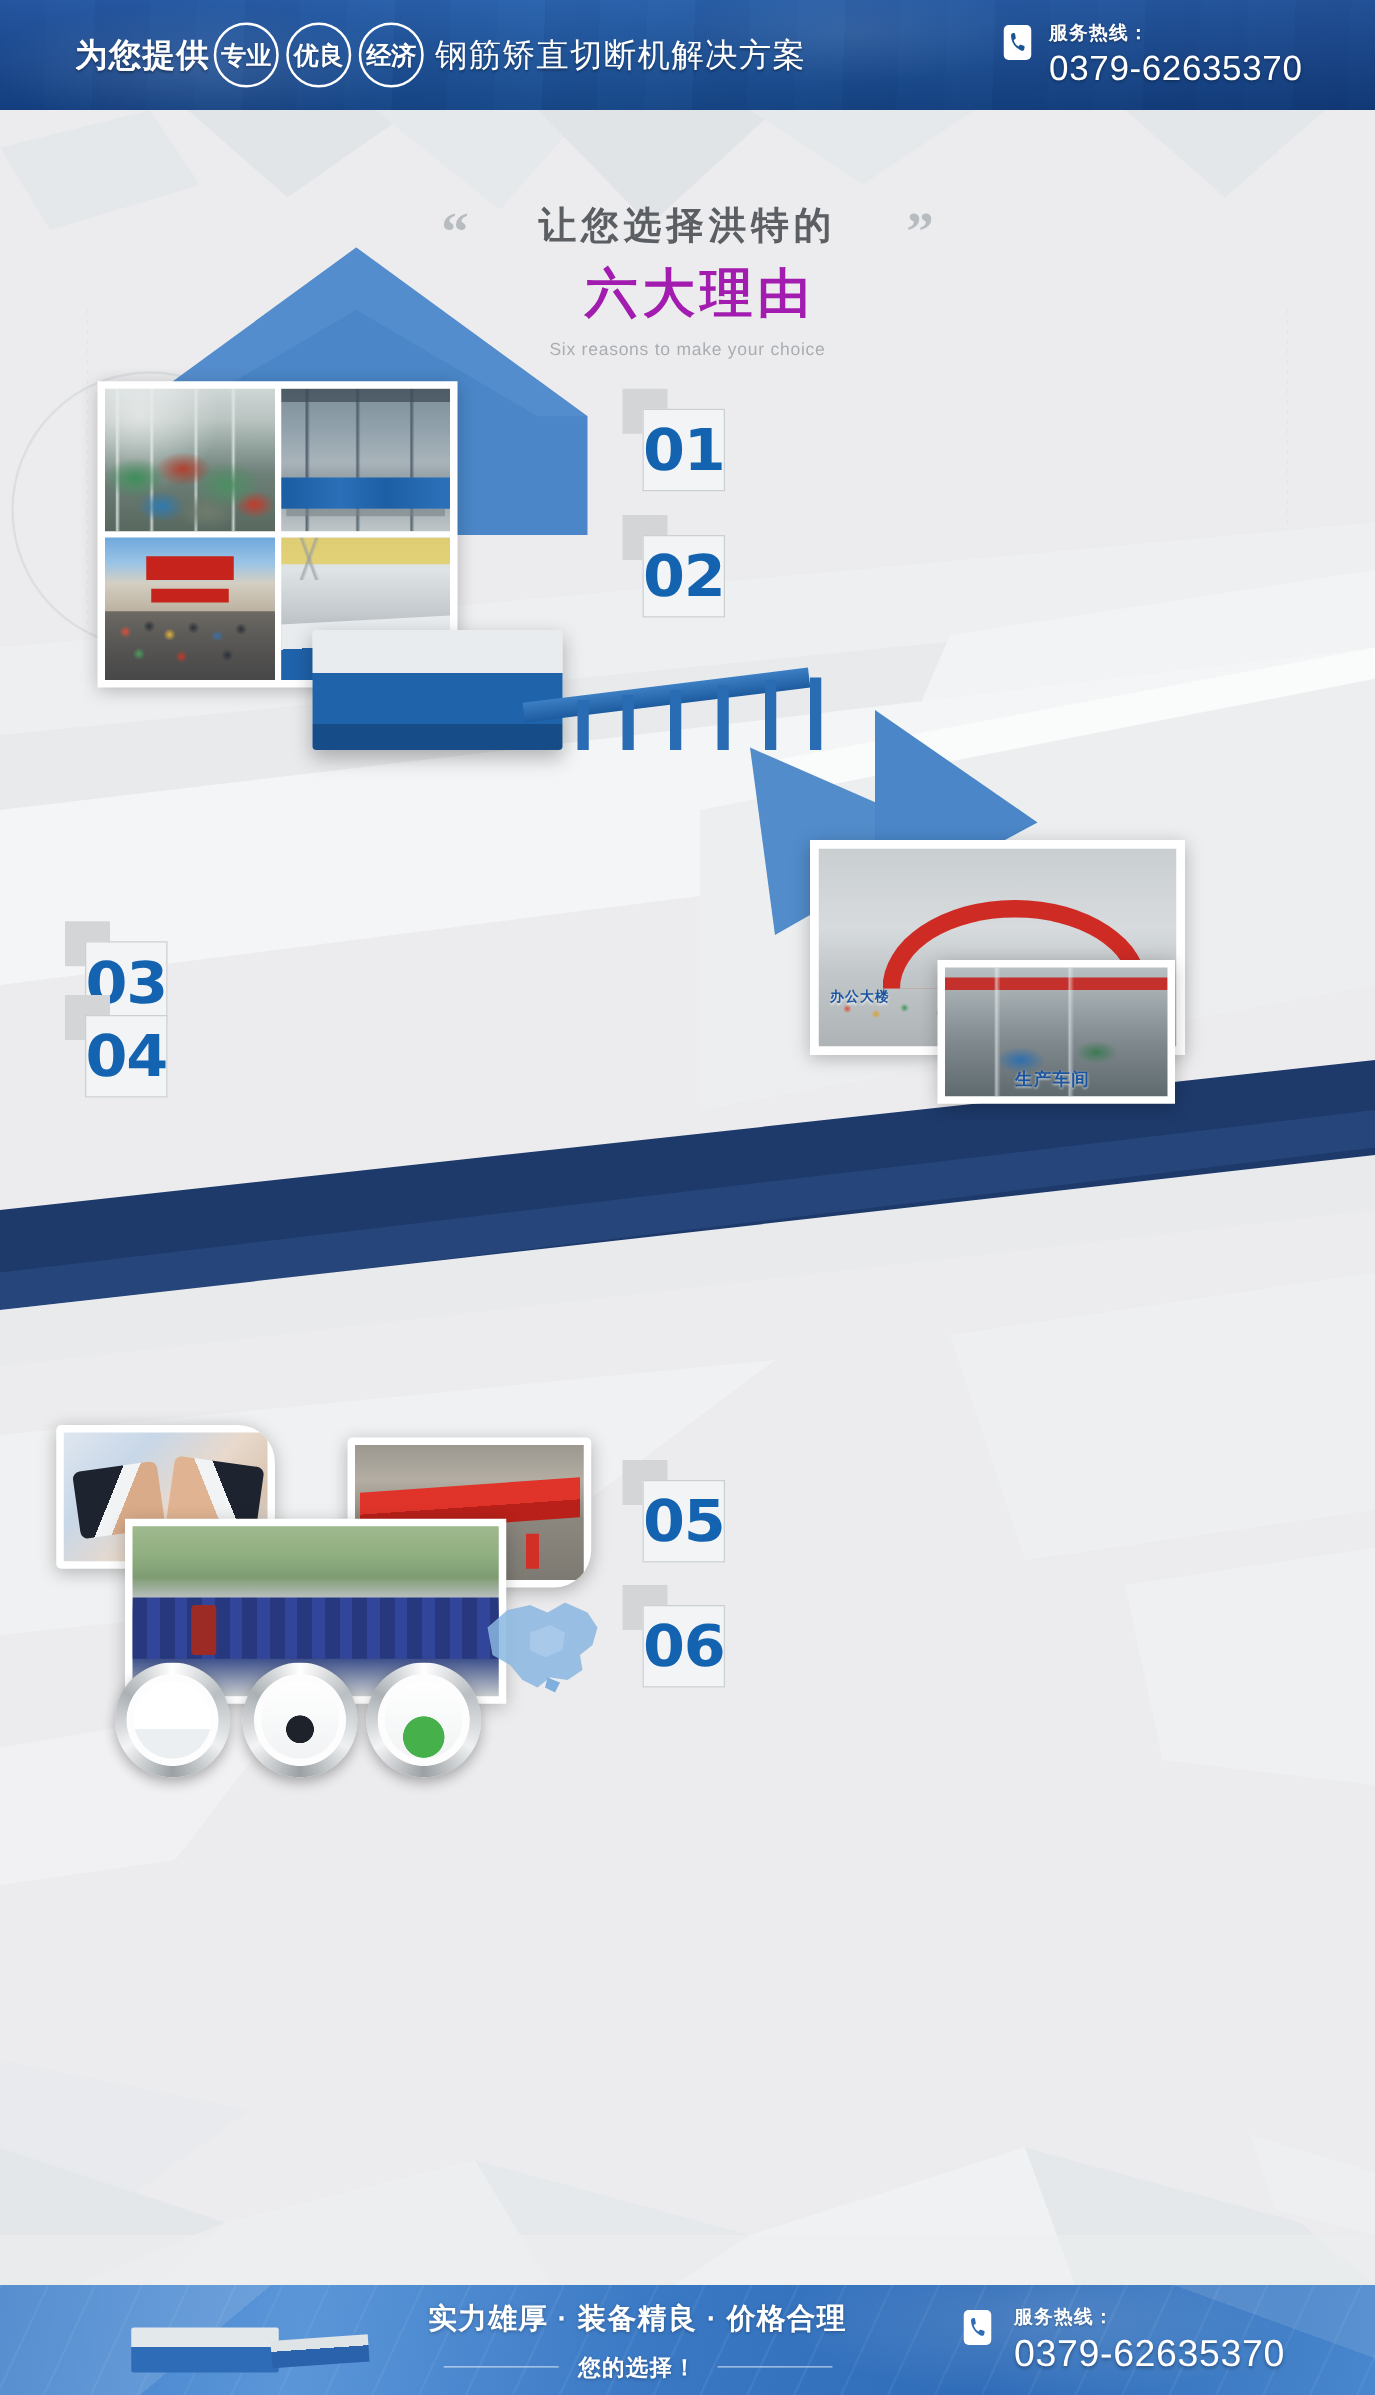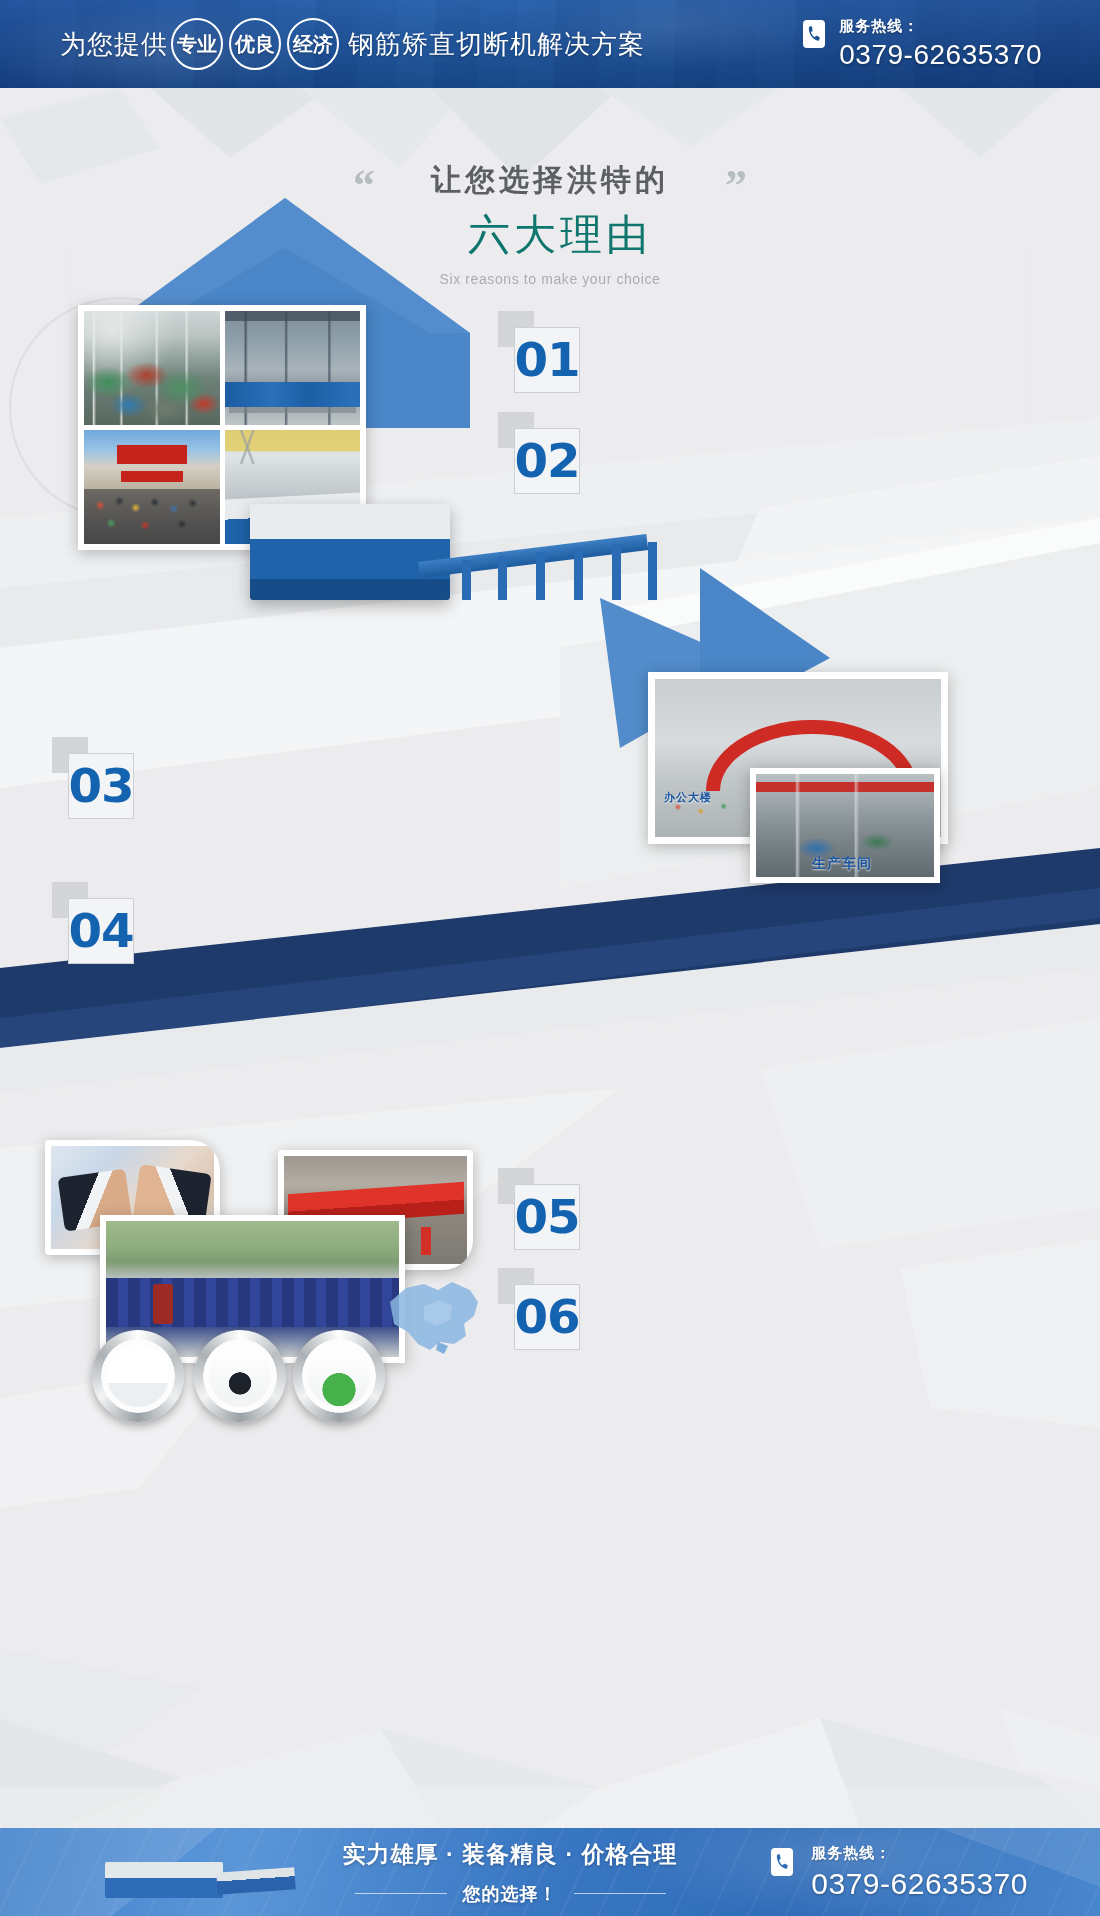--- a/index.html
+++ b/index.html
@@ -22,21 +22,21 @@
     overflow:hidden;
   }
   .header:before{
     content:""; position:absolute; inset:0;
     background:
       radial-gradient(ellipse 240px 70px at 14% 60%, rgba(255,255,255,.10), transparent 70%),
       radial-gradient(ellipse 200px 60px at 62% 30%, rgba(255,255,255,.08), transparent 70%),
       linear-gradient(180deg, rgba(255,255,255,.06), rgba(0,0,0,.18));
   }
   .hd-left { position:absolute; left:60px; top:0; height:88px; display:flex; align-items:center; gap:0; z-index:3; }
-  .hd-pre { color:#fff; font-size:26px; letter-spacing:1px; font-weight:400; text-shadow:0 1px 2px rgba(0,0,0,.35); }
+  .hd-pre { color:#fff; font-size:26px; letter-spacing:1px; font-weight:700; text-shadow:0 1px 2px rgba(0,0,0,.35); }
   .hd-oval {
     width:52px; height:52px; border:2px solid #fff; border-radius:50%;
     display:flex; align-items:center; justify-content:center;
     color:#fff; font-size:20px; font-weight:700; margin:0 3px;
     text-shadow:0 1px 2px rgba(0,0,0,.3);
   }
   .hd-post { color:#fff; font-size:26px; letter-spacing:1px; margin-left:6px; font-weight:500; text-shadow:0 1px 2px rgba(0,0,0,.35); }
 
   .hd-right { position:absolute; right:58px; top:0; height:88px; display:flex; align-items:center; z-index:3; }
   .hd-phone-ico {
@@ -55,21 +55,21 @@
   
   .title-wrap { position:absolute; left:0; top:160px; width:1100px; text-align:center; z-index:6; }
   .t-row { position:relative; display:inline-block; }
   .t-main { font-size:30px; color:#5b5e63; letter-spacing:4px; font-weight:700; }
   .q-open, .q-close {
     position:absolute; top:4px; color:#b7bcc1; font-size:44px; font-weight:700;
     font-family:"Liberation Serif","DejaVu Serif",serif; line-height:1;
   }
   .q-open { left:-78px; }
   .q-close { right:-78px; }
-  .t-big { margin-top:6px; font-size:42px; font-weight:400; color:#0f766e; letter-spacing:4px;margin-left:20px; }
+  .t-big { margin-top:6px; font-size:42px; font-weight:700; color:#a21caf; letter-spacing:4px;margin-left:20px; }
   .t-sub { margin-top:8px; font-size:14px; color:#a9adb2; letter-spacing:.6px; }
 
   
   .badge { position:absolute; width:66px; height:50px; z-index:9; }
   .badge .sq {
     position:absolute; left:-16px; top:-16px; width:36px; height:36px;
     background:#d3d5d7; z-index:1;
   }
   .badge .bx {
     position:absolute; left:0; top:0; width:66px; height:66px;
@@ -436,21 +436,21 @@
     </span>
   </div>
 
   <div class="badge" style="left:68px; top:753px;">
     <span class="sq"></span>
     <span class="bx">
       <span class="nm">03</span>
     </span>
   </div>
 
-  <div class="badge" style="left:68px; top:898px;">
+  <div class="badge" style="left:68px; top:812px;">
     <span class="sq"></span>
     <span class="bx">
       <span class="nm">04</span>
     </span>
   </div>
 
   <div class="frame" style="left:648px; top:672px; width:300px; height:172px; padding:7px;">
     <span class="ph ph-arch"></span>
   </div>
   <span class="capt" style="left:664px; top:790px;">办公大楼</span>

